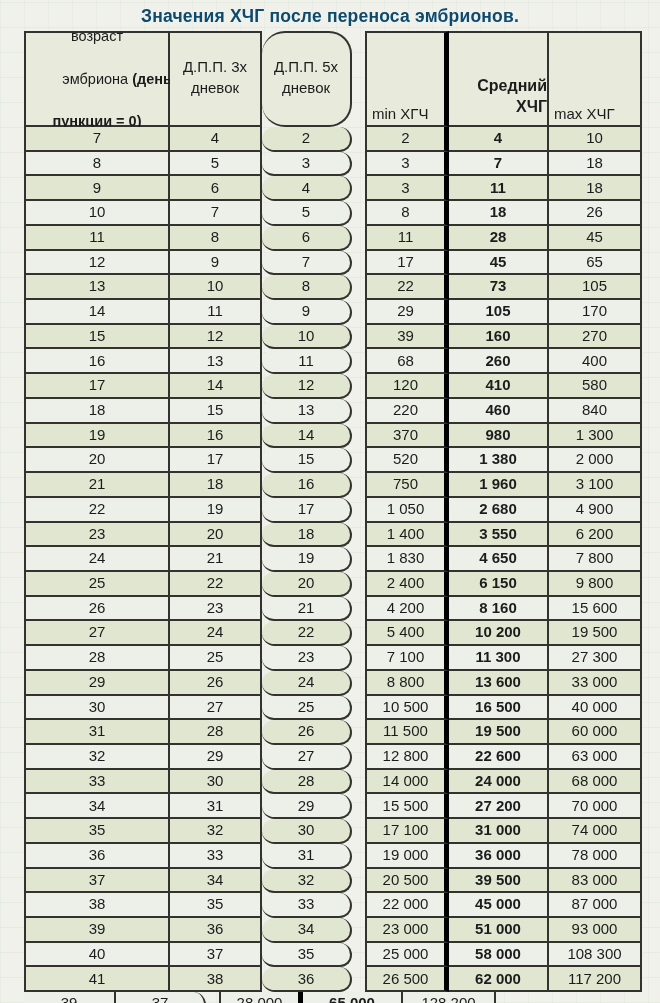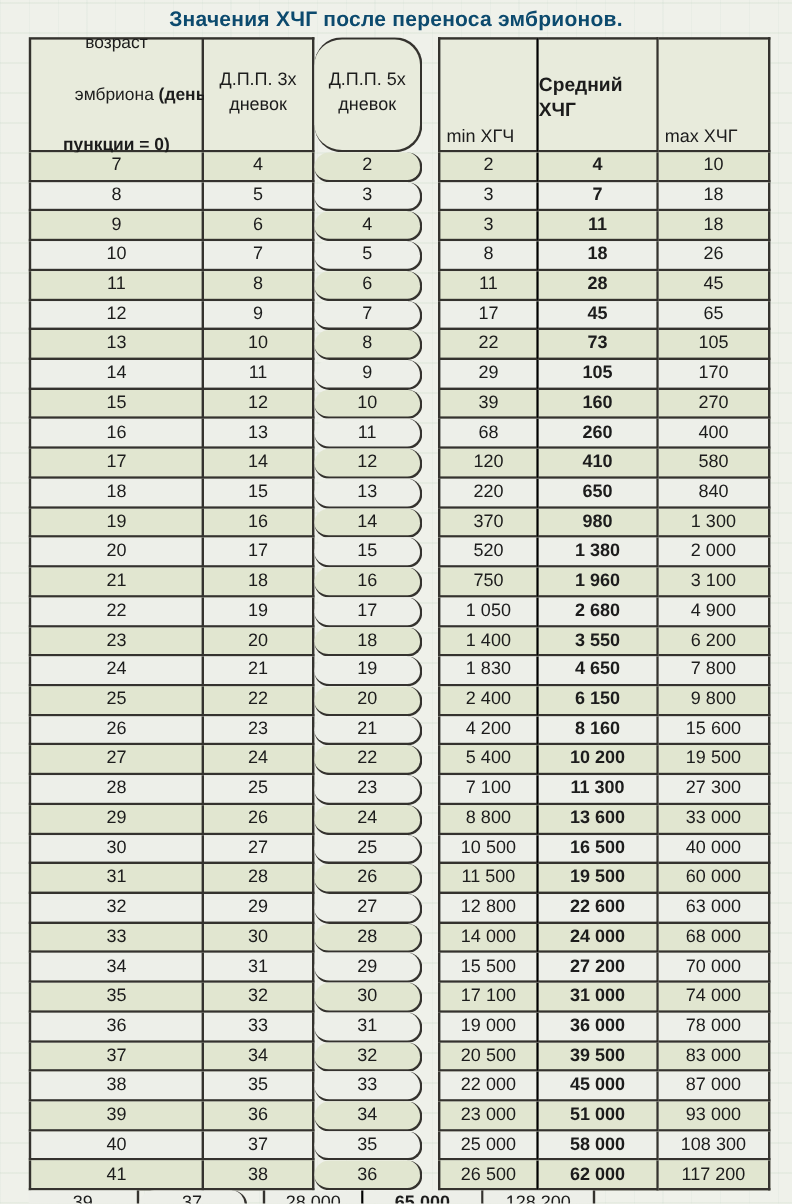--- a/index.html
+++ b/index.html
@@ -47,21 +47,21 @@
     background: #edefe9;
     white-space: pre;
   }
   .header-row .cell { border-top: 2px solid #34322e; background: #e8ebdc; }
   .row.green .cell { background: #e1e6d0; }
 
   .c1 { width: 146px; border-left: 2px solid #34322e; border-right: 2px solid #34322e; }
   .c2 { width: 92px;  border-right: 2px solid #34322e; }
   .c3 { width: 90px;  border-right: 2px solid #34322e; border-radius: 23px; }
   .gap { width: 13px; box-sizing: border-box; background: transparent; }
-  .c4 { width: 84px;  border-left: 2px solid #34322e; border-right: 2px solid #000000; }
+  .c4 { width: 84px;  border-left: 2px solid #34322e; border-right: 5px solid #000000; }
   .c5 { width: 100px; border-right: 2px solid #34322e; }
   .c6 { width: 93px;  border-right: 2px solid #34322e; }
 
   .c5.bold, .bold { font-weight: bold; }
 
   
   .hcell { flex-direction: column; }
   .h-age {
     justify-content: center;
     font-size: 14.5px;
@@ -80,25 +80,25 @@
   }
   .h-minmax {
     justify-content: flex-end;
     align-items: flex-start;
     padding: 0 2px 3px 5px;
     font-size: 15px;
   }
   .h-avg {
     justify-content: flex-end;
     align-items: center;
-    padding-bottom: 21px;
+    padding-bottom: 7px;
     font-weight: bold;
     font-size: 16px;
     line-height: 1.3;
-    text-align: left;
+    text-align: right;
     white-space: normal;
   }
 </style>
 </head>
 <body>
 
 <div class="page">
 
   <h1 class="title">Значения ХЧГ после переноса эмбрионов.</h1>
 
@@ -229,21 +229,21 @@
     <div class="cell c4">120</div>
     <div class="cell c5 bold">410</div>
     <div class="cell c6">580</div>
   </div>
         <div class="row">
     <div class="cell c1">18</div>
     <div class="cell c2">15</div>
     <div class="cell c3">13</div>
     <div class="gap"></div>
     <div class="cell c4">220</div>
-    <div class="cell c5 bold">650</div>
+    <div class="cell c5 bold">460</div>
     <div class="cell c6">840</div>
   </div>
         <div class="row green">
     <div class="cell c1">19</div>
     <div class="cell c2">16</div>
     <div class="cell c3">14</div>
     <div class="gap"></div>
     <div class="cell c4">370</div>
     <div class="cell c5 bold">980</div>
     <div class="cell c6">1 300</div>

